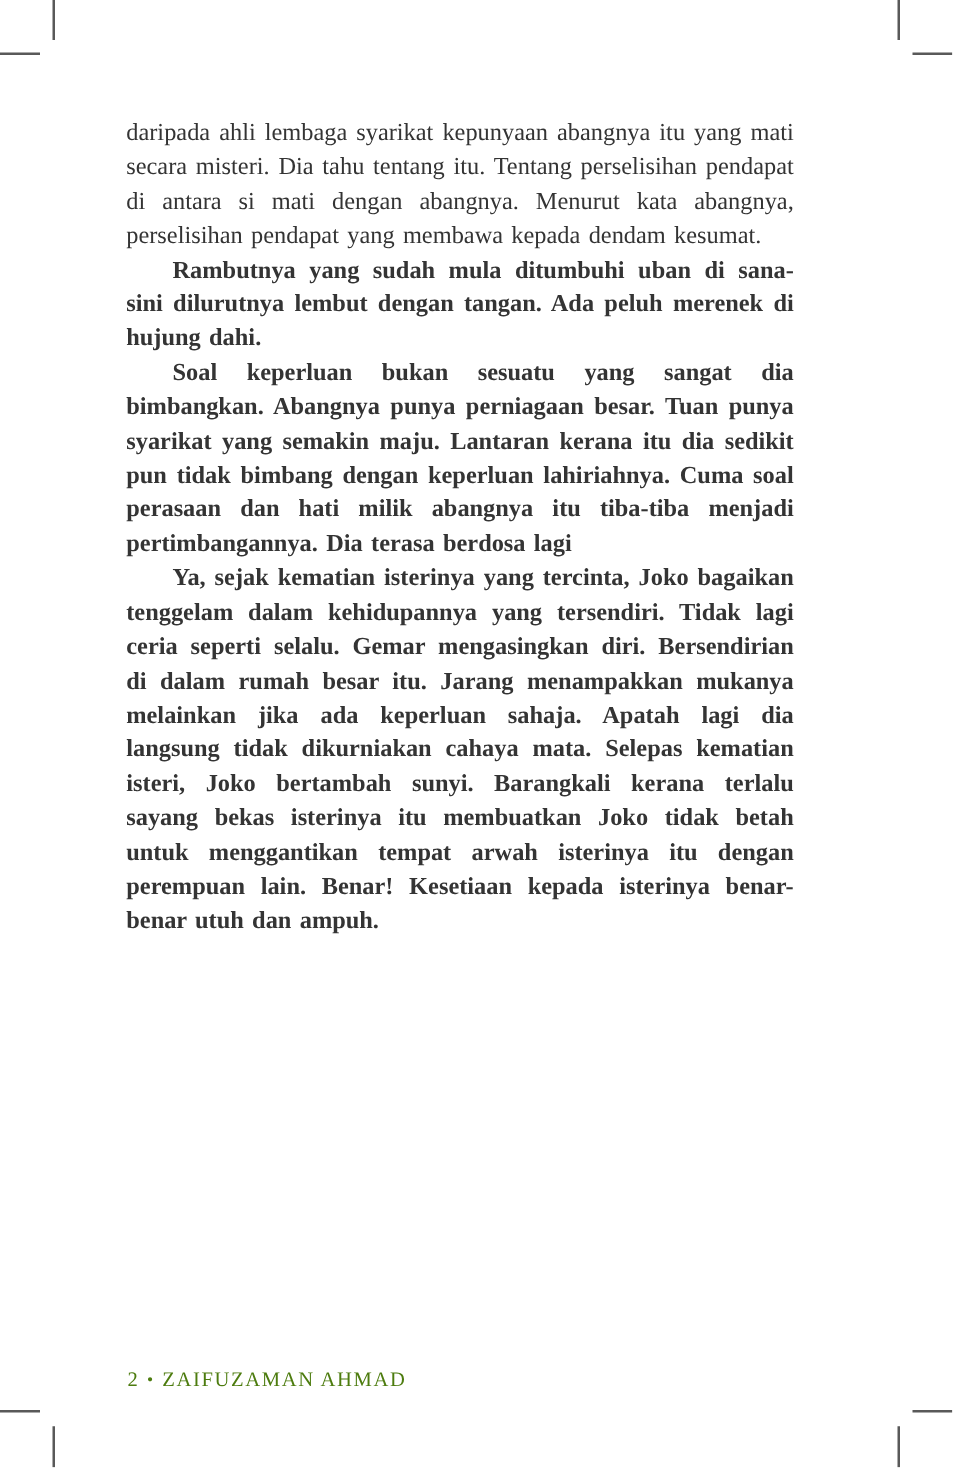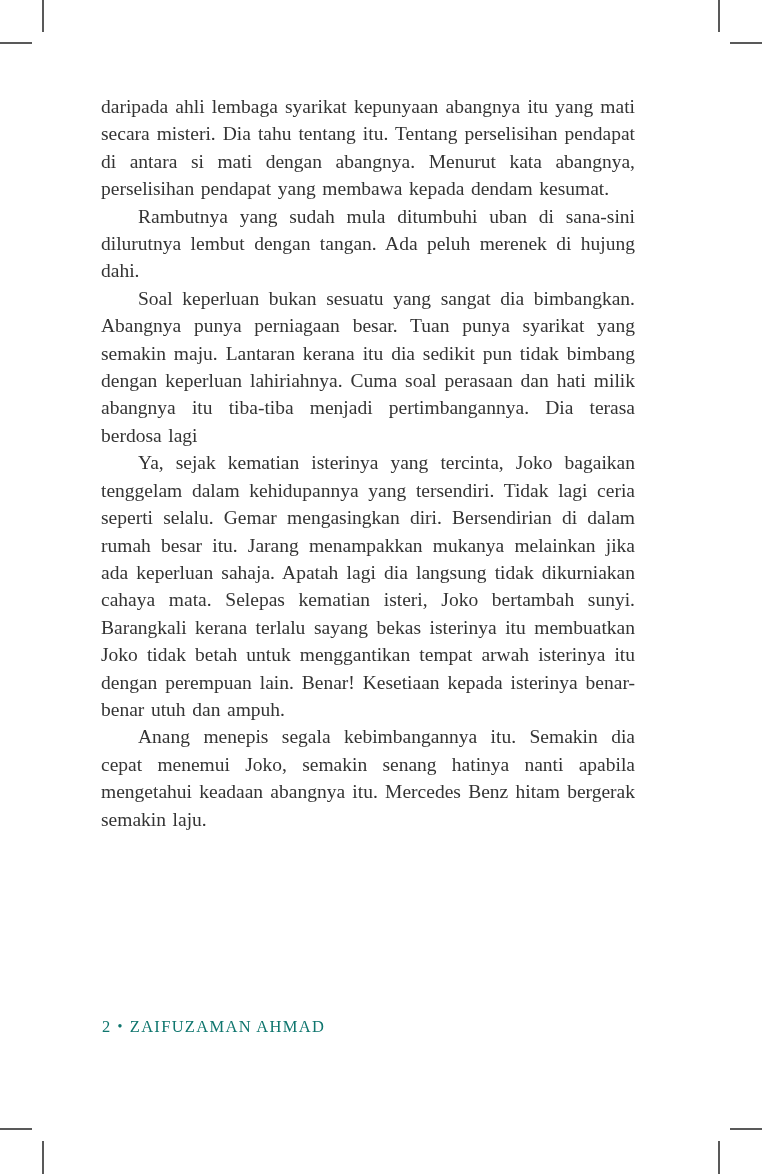--- a/index.html
+++ b/index.html
@@ -39,27 +39,28 @@
     line-height: 27.4px;
     text-align: justify;
     word-spacing: 0.09em;
   }
   .text-block p {
     margin: 0;
     padding: 0;
   }
   .text-block p.indent {
     text-indent: 37px;
+    font-weight: bold;
   }
 
   .running-footer {
     position: absolute;
     left: 102px;
-    top: 1017px;
-    color: #0f766e;
+    top: 1094px;
+    color: #4d7c0f;
     font-size: 16.5px;
     letter-spacing: 1.3px;
     white-space: nowrap;
   }
   .running-footer .sep {
     margin: 0 6px;
     font-size: 14px;
     vertical-align: 1px;
   }
 </style>
@@ -75,20 +76,19 @@
   <div class="crop bl-v"></div>
   <div class="crop bl-h"></div>
   <div class="crop br-v"></div>
   <div class="crop br-h"></div>
 
   <main class="text-block">
     <p>daripada ahli lembaga syarikat kepunyaan abangnya itu yang mati secara misteri. Dia tahu tentang itu. Tentang perselisihan pendapat di antara si mati dengan abangnya. Menurut kata abangnya, perselisihan pendapat yang membawa kepada dendam kesumat.</p>
     <p class="indent">Rambutnya yang sudah mula ditumbuhi uban di sana-sini dilurutnya lembut dengan tangan. Ada peluh merenek di hujung dahi.</p>
     <p class="indent">Soal keperluan bukan sesuatu yang sangat dia bimbangkan. Abangnya punya perniagaan besar. Tuan punya syarikat yang semakin maju. Lantaran kerana itu dia sedikit pun tidak bimbang dengan keperluan lahiriahnya. Cuma soal perasaan dan hati milik abangnya itu tiba-tiba menjadi pertimbangannya. Dia terasa berdosa lagi</p>
     <p class="indent">Ya, sejak kematian isterinya yang tercinta, Joko bagaikan tenggelam dalam kehidupannya yang tersendiri. Tidak lagi ceria seperti selalu. Gemar mengasingkan diri. Bersendirian di dalam rumah besar itu. Jarang menampakkan mukanya melainkan jika ada keperluan sahaja. Apatah lagi dia langsung tidak dikurniakan cahaya mata. Selepas kematian isteri, Joko bertambah sunyi. Barangkali kerana terlalu sayang bekas isterinya itu membuatkan Joko tidak betah untuk menggantikan tempat arwah isterinya itu dengan perempuan lain. Benar! Kesetiaan kepada isterinya benar-benar utuh dan ampuh.</p>
-    <p class="indent">Anang menepis segala kebimbangannya itu. Semakin dia cepat menemui Joko, semakin senang hatinya nanti apabila mengetahui keadaan abangnya itu. Mercedes Benz hitam bergerak semakin laju.</p>
   </main>
 
   <footer class="running-footer">
     <span>2</span><span class="sep">•</span><span>ZAIFUZAMAN AHMAD</span>
   </footer>
 
 </div>
 
 </body></html>

